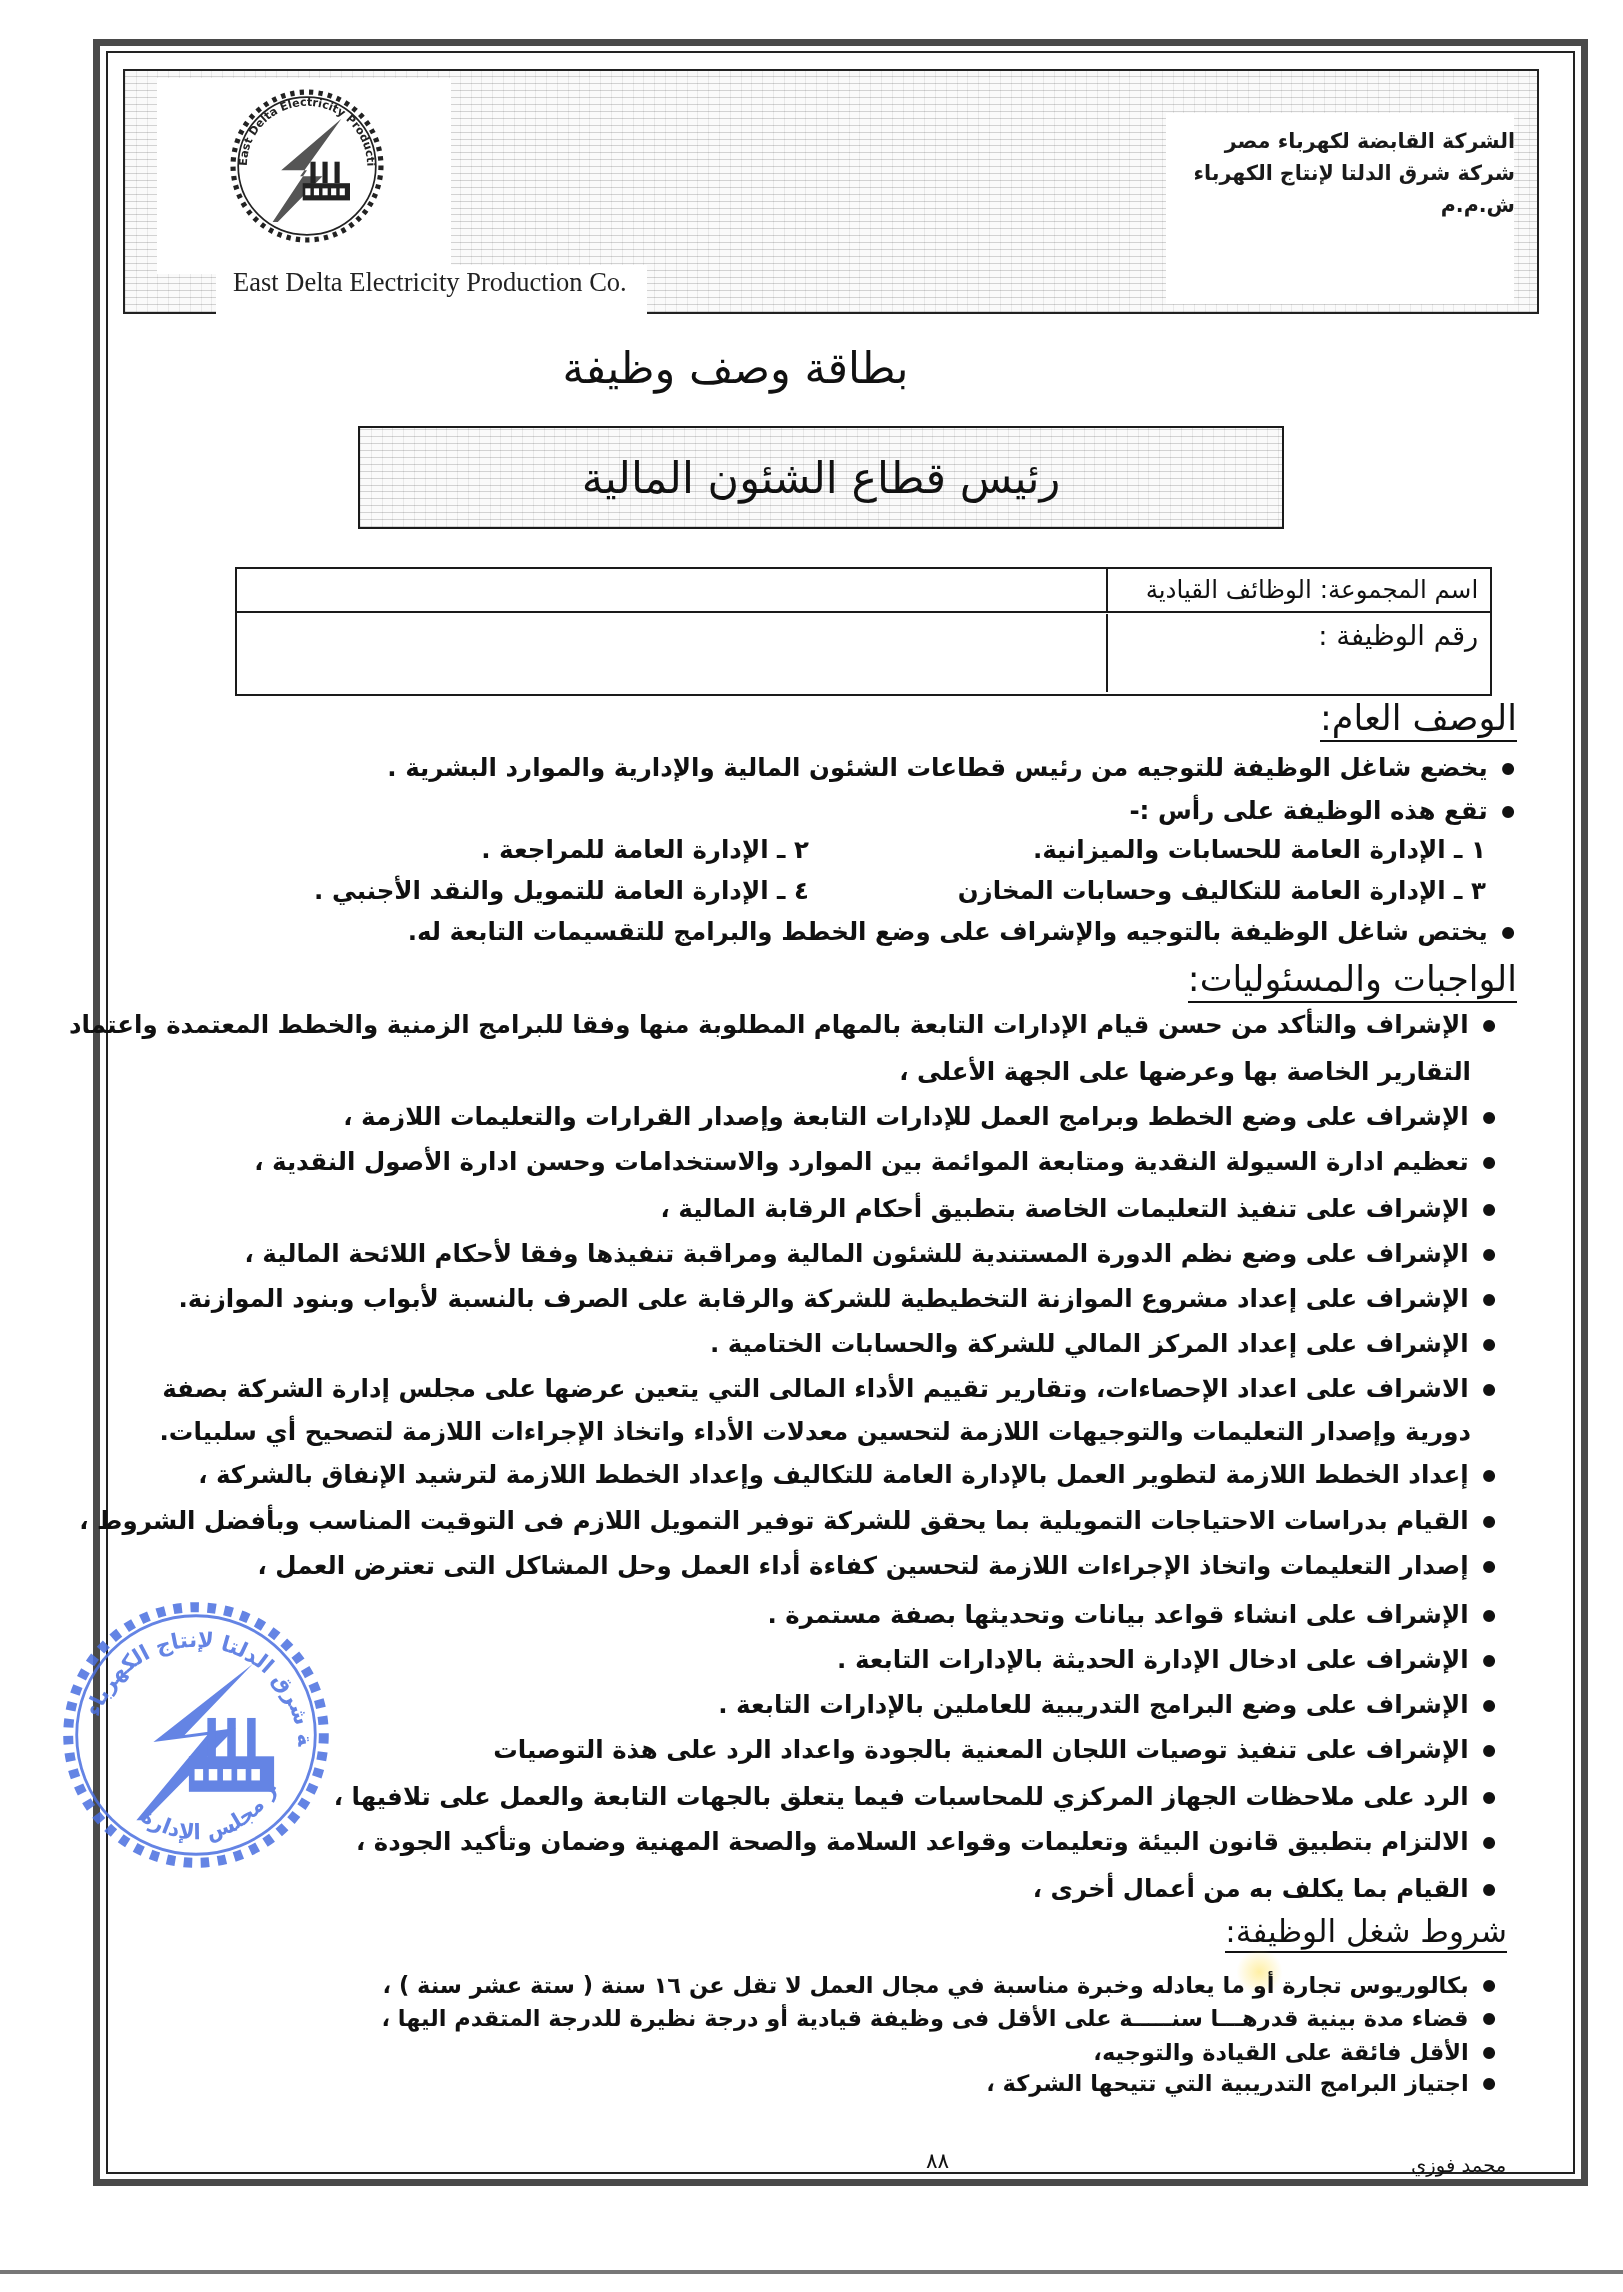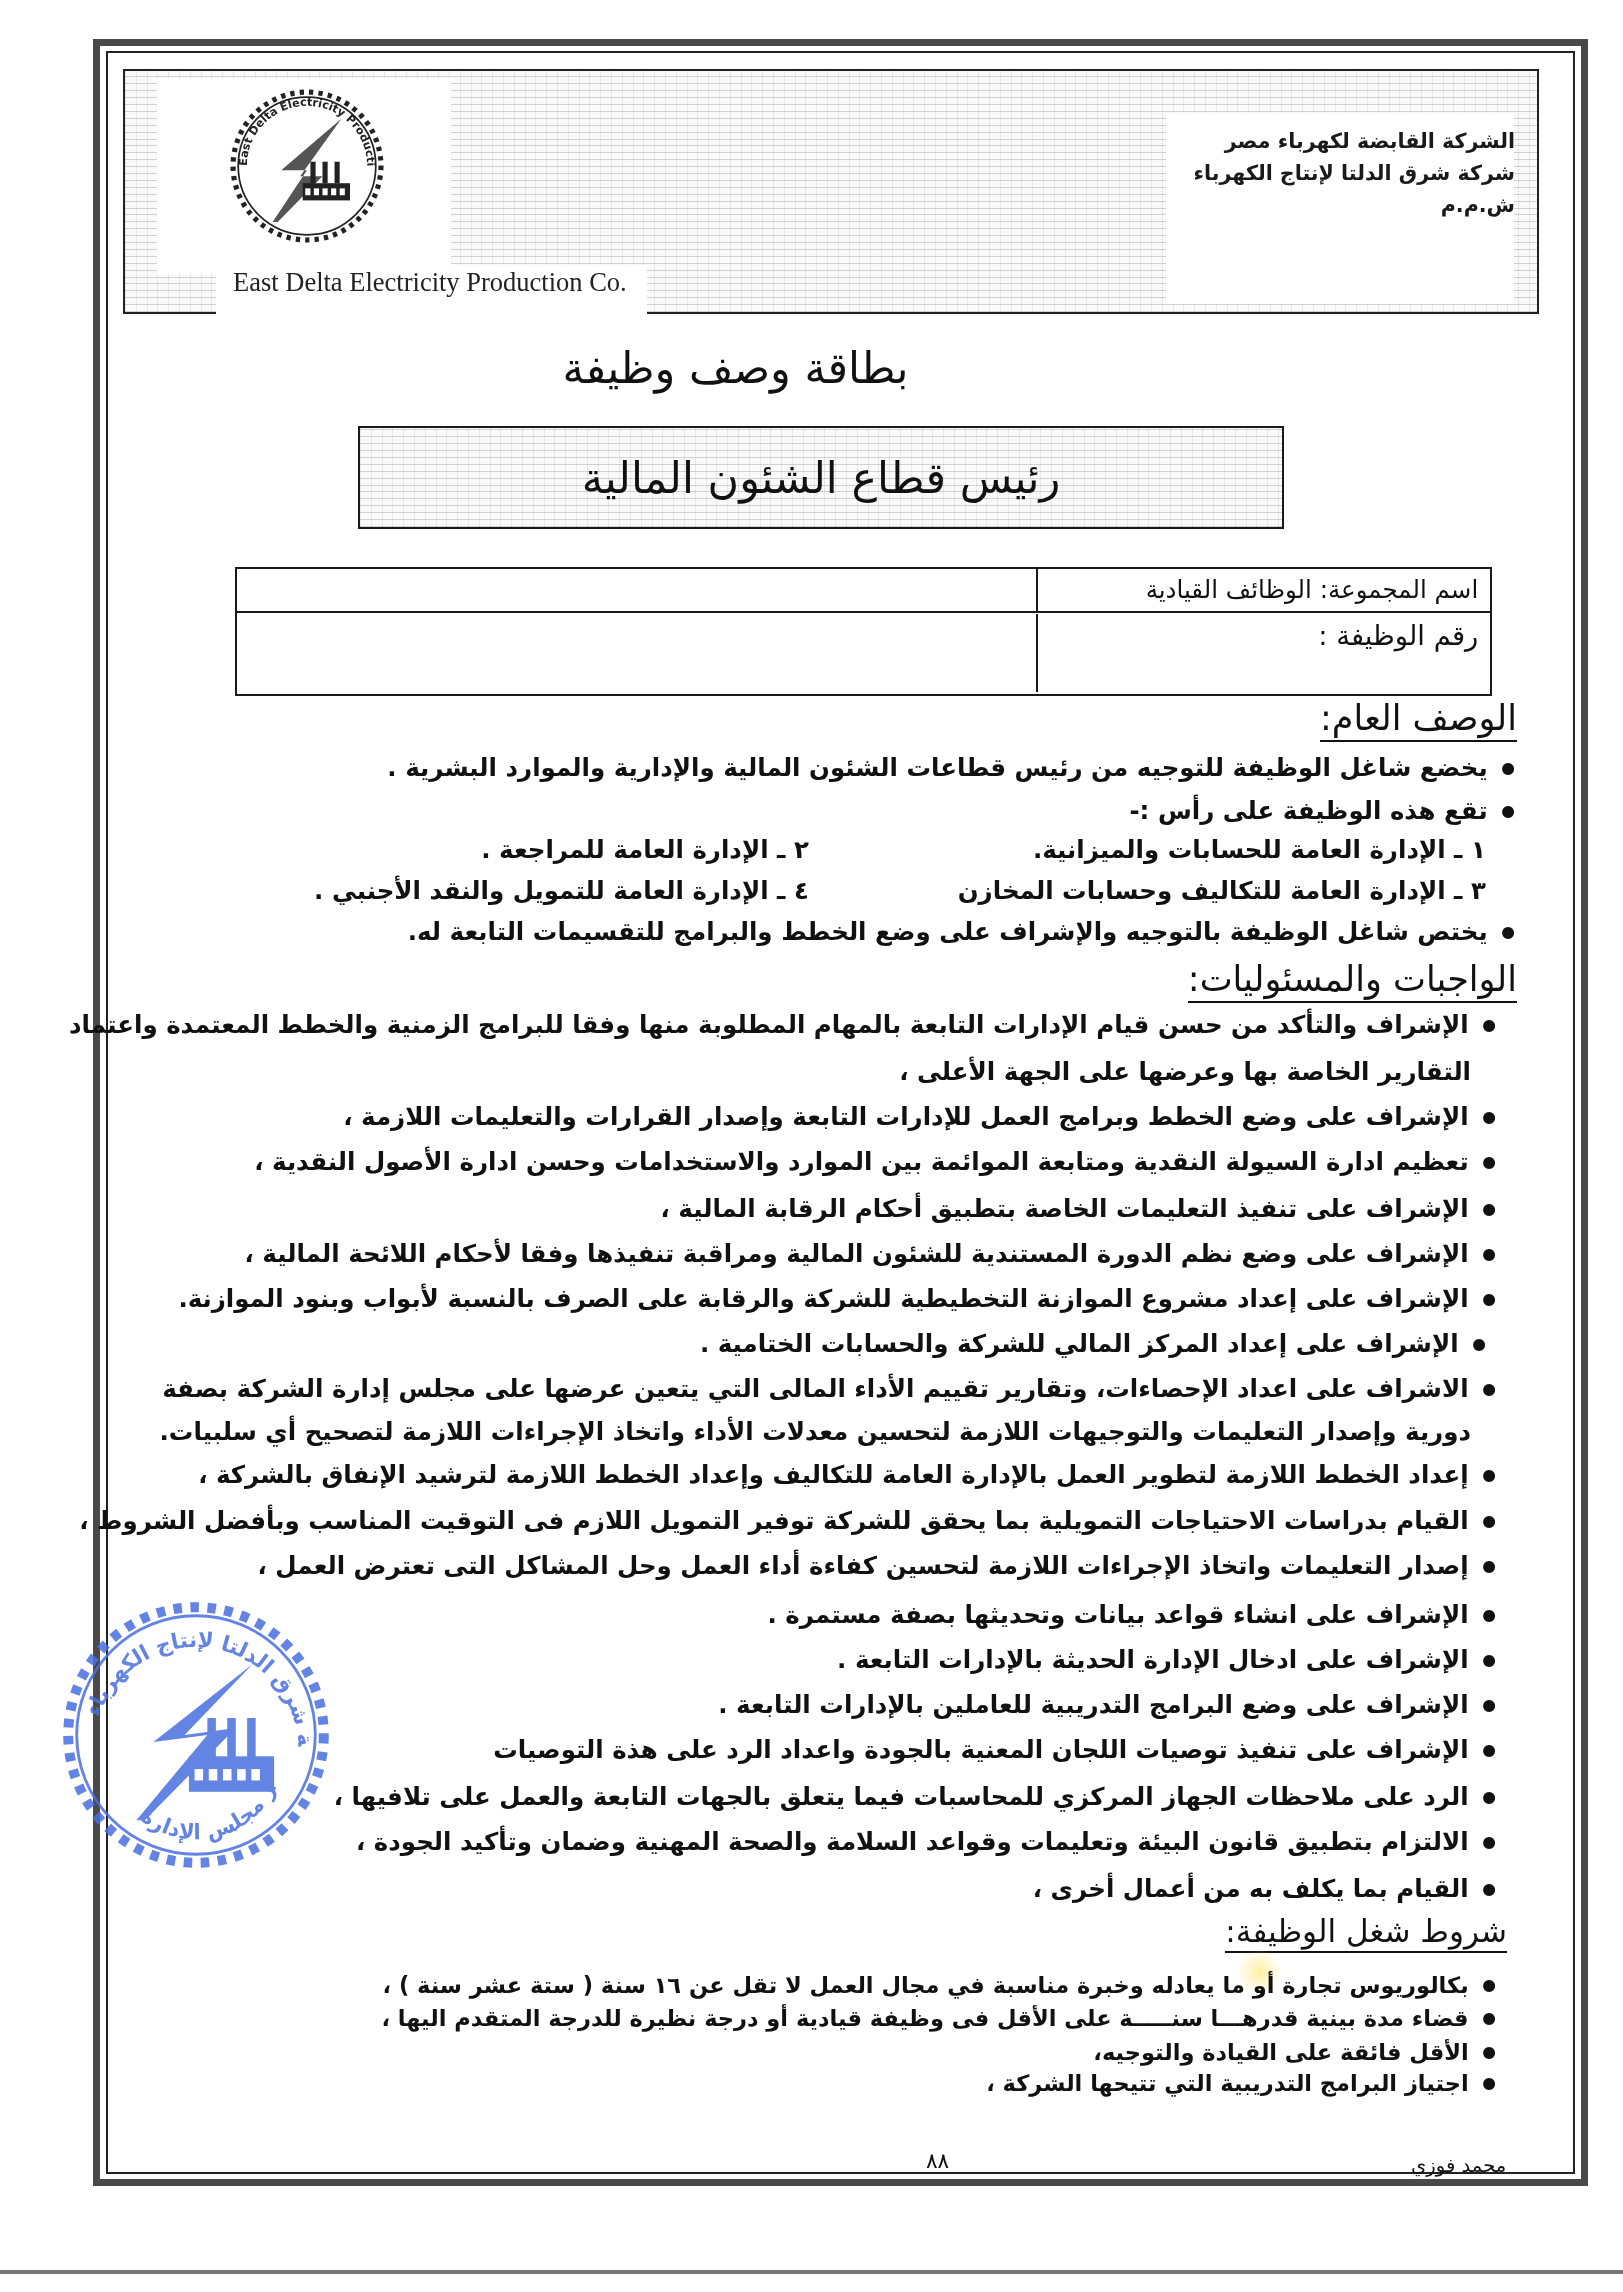--- a/index.html
+++ b/index.html
@@ -32,21 +32,21 @@
   .sub-box { left:358px; top:426px; width:926px; height:103px;
              border:2.9px solid #1a1a1a; box-sizing:border-box;
              display:flex; align-items:center; justify-content:center; }
   .sub-title { direction:rtl; font-size:43px; letter-spacing:7.8px; color:#111;
                background:transparent; }
   .info-table { left:235px; top:567px; width:1257px; height:129px;
                 border:2.9px solid #1a1a1a; box-sizing:border-box; direction:rtl; }
   .info-row { position:absolute; left:0; right:0; display:flex; flex-direction:row; }
   .info-row.r1 { top:0; height:42px; border-bottom:2.9px solid #1a1a1a; }
   .info-row.r2 { top:45px; height:78px; }
-  .cell-right { width:454px; border-left:2.9px solid #1a1a1a; box-sizing:border-box;
+  .cell-right { width:384px; border-left:2.9px solid #1a1a1a; box-sizing:border-box;
                 padding:5.9px 11.8px; font-size:24.5px; text-align:right; }
   .cell-left { flex:1; padding:5.9px 13.7px; font-size:24.5px; text-align:right; }
   .lbl-spaced { letter-spacing:5.9px; }
   .strong { font-weight:bold; }
   .sec-head { direction:rtl; font-size:35px; letter-spacing:8.8px;
               border-bottom:2.9px solid #111; padding-bottom:2px; white-space:nowrap; }
   .para { direction:rtl; text-align:right; font-weight:bold; font-size:24.5px;
           color:#111; white-space:nowrap; }
   .bul::before { content:"\25CF"; font-size:15.7px; margin-left:13.7px; vertical-align:2.9px; }
   .num-item { direction:rtl; font-weight:bold; font-size:24.5px; white-space:nowrap; }
@@ -134,21 +134,21 @@
 
 <div class="abs sec-head" style="right:106px; top:959px;">الواجبات والمسئوليات:</div>
 
 <div class="abs para bul" style="right:127px; top:1010px;">الإشراف والتأكد من حسن قيام الإدارات التابعة بالمهام المطلوبة منها وفقا للبرامج الزمنية والخطط المعتمدة واعتماد</div>
 <div class="abs para" style="right:152px; top:1057px;">التقارير الخاصة بها وعرضها على الجهة الأعلى ،</div>
 <div class="abs para bul" style="right:127px; top:1102px;">الإشراف على وضع الخطط وبرامج العمل للإدارات التابعة وإصدار القرارات والتعليمات اللازمة ،</div>
 <div class="abs para bul" style="right:127px; top:1147px;">تعظيم ادارة السيولة النقدية ومتابعة الموائمة بين الموارد والاستخدامات وحسن ادارة الأصول النقدية ،</div>
 <div class="abs para bul" style="right:127px; top:1194px;">الإشراف على تنفيذ التعليمات الخاصة بتطبيق أحكام الرقابة المالية ،</div>
 <div class="abs para bul" style="right:127px; top:1239px;">الإشراف على وضع نظم الدورة المستندية للشئون المالية ومراقبة تنفيذها وفقا لأحكام اللائحة المالية ،</div>
 <div class="abs para bul" style="right:127px; top:1284px;margin-left:12px;">الإشراف على إعداد مشروع الموازنة التخطيطية للشركة والرقابة على الصرف بالنسبة لأبواب وبنود الموازنة.</div>
-<div class="abs para bul" style="right:137px; top:1329px;">الإشراف على إعداد المركز المالي للشركة والحسابات الختامية .</div>
+<div class="abs para bul" style="right:127px; top:1329px;">الإشراف على إعداد المركز المالي للشركة والحسابات الختامية .</div>
 <div class="abs para bul" style="right:127px; top:1374px;">الاشراف على اعداد الإحصاءات، وتقارير تقييم الأداء المالى التي يتعين عرضها على مجلس إدارة الشركة بصفة</div>
 <div class="abs para" style="right:152px; top:1417px;">دورية وإصدار التعليمات والتوجيهات اللازمة لتحسين معدلات الأداء واتخاذ الإجراءات اللازمة لتصحيح أي سلبيات.</div>
 <div class="abs para bul" style="right:127px; top:1460px;">إعداد الخطط اللازمة لتطوير العمل بالإدارة العامة للتكاليف وإعداد الخطط اللازمة لترشيد الإنفاق بالشركة ،</div>
 <div class="abs para bul" style="right:127px; top:1506px;">القيام بدراسات الاحتياجات التمويلية بما يحقق للشركة توفير التمويل اللازم فى التوقيت المناسب وبأفضل الشروط ،</div>
 <div class="abs para bul" style="right:127px; top:1551px;">إصدار التعليمات واتخاذ الإجراءات اللازمة لتحسين كفاءة أداء العمل وحل المشاكل التى تعترض العمل ،</div>
 <div class="abs para bul" style="right:127px; top:1600px;">الإشراف على انشاء قواعد بيانات وتحديثها بصفة مستمرة .</div>
 <div class="abs para bul" style="right:127px; top:1645px;">الإشراف على ادخال الإدارة الحديثة بالإدارات التابعة .</div>
 <div class="abs para bul" style="right:127px; top:1690px;">الإشراف على وضع البرامج التدريبية للعاملين بالإدارات التابعة .</div>
 <div class="abs para bul" style="right:127px; top:1735px;">الإشراف على تنفيذ توصيات اللجان المعنية بالجودة واعداد الرد على هذة التوصيات</div>
 <div class="abs para bul" style="right:127px; top:1782px;">الرد على ملاحظات الجهاز المركزي للمحاسبات فيما يتعلق بالجهات التابعة والعمل على تلافيها ،</div>

